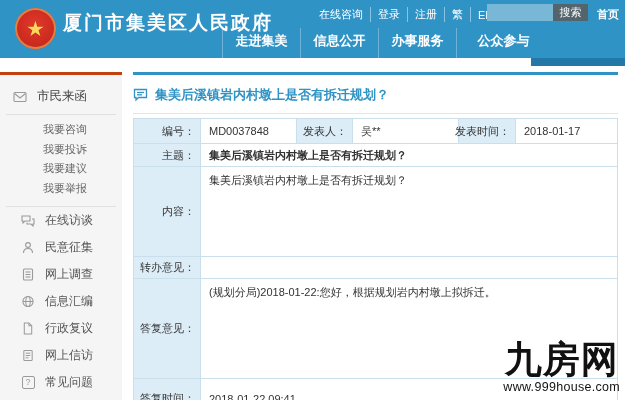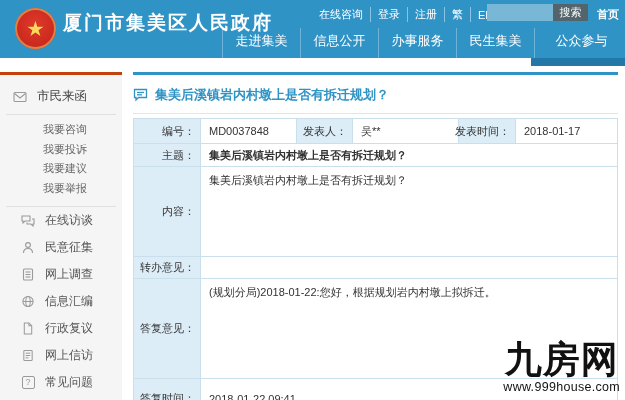--- a/index.html
+++ b/index.html
@@ -36,21 +36,21 @@
     background:#79b7d7; padding:0 4px; font-size:11px; color:#fff;
   }
   .search-btn {
     position:absolute; left:553px; top:4px; width:35px; height:17px; border:none;
     background:#54646c; color:#fff; font-size:11px; line-height:17px; text-align:center; cursor:pointer;
   }
   .home-link { position:absolute; left:597px; top:7px; color:#fff; font-size:11px; font-weight:bold; cursor:pointer; }
   .nav { position:absolute; left:222px; top:28px; height:30px; display:flex; }
   .nav-item {
     width:78px; height:30px; line-height:26px; text-align:center; color:#fff;
-    font-size:13px; font-weight:normal; border-left:1px solid rgba(255,255,255,.3); cursor:pointer;
+    font-size:13px; font-weight:bold; border-left:1px solid rgba(255,255,255,.3); cursor:pointer;
   }
   .nav-item:last-child { width:94px; }
   .active-strip { position:absolute; left:531px; top:58px; width:94px; height:8px; background:#2478a8; }
   
   .sidebar {
     position:absolute; left:0; top:72px; width:122px; height:328px;
     background:#f5f5f5; border-top:3px solid #c2410c;
   }
   .side-head { display:flex; align-items:center; gap:10px; padding:13px 0 9px 13px; font-size:12.5px; color:#444; cursor:pointer; }
   .side-divider { height:1px; background:#e0e0e0; margin:0 6px; }
@@ -105,21 +105,20 @@
     <span class="top-link">RSS</span>
   </div>
   <input class="search-input" placeholder="" style="">
   <button class="search-btn">搜索</button>
   <span class="home-link">首页</span>
 
   <div class="nav">
     <div class="nav-item">走进集美</div>
     <div class="nav-item">信息公开</div>
     <div class="nav-item">办事服务</div>
-    <div class="nav-item">民生集美</div>
     <div class="nav-item">公众参与</div>
   </div>
 </div>
 <div class="active-strip"></div>
 
 <div class="sidebar">
   <div class="side-head">
     <span class="sicon">
       <svg width="14" height="12" viewBox="0 0 14 12">
           <rect x="1" y="1.5" width="12" height="9" rx="1"></rect>

